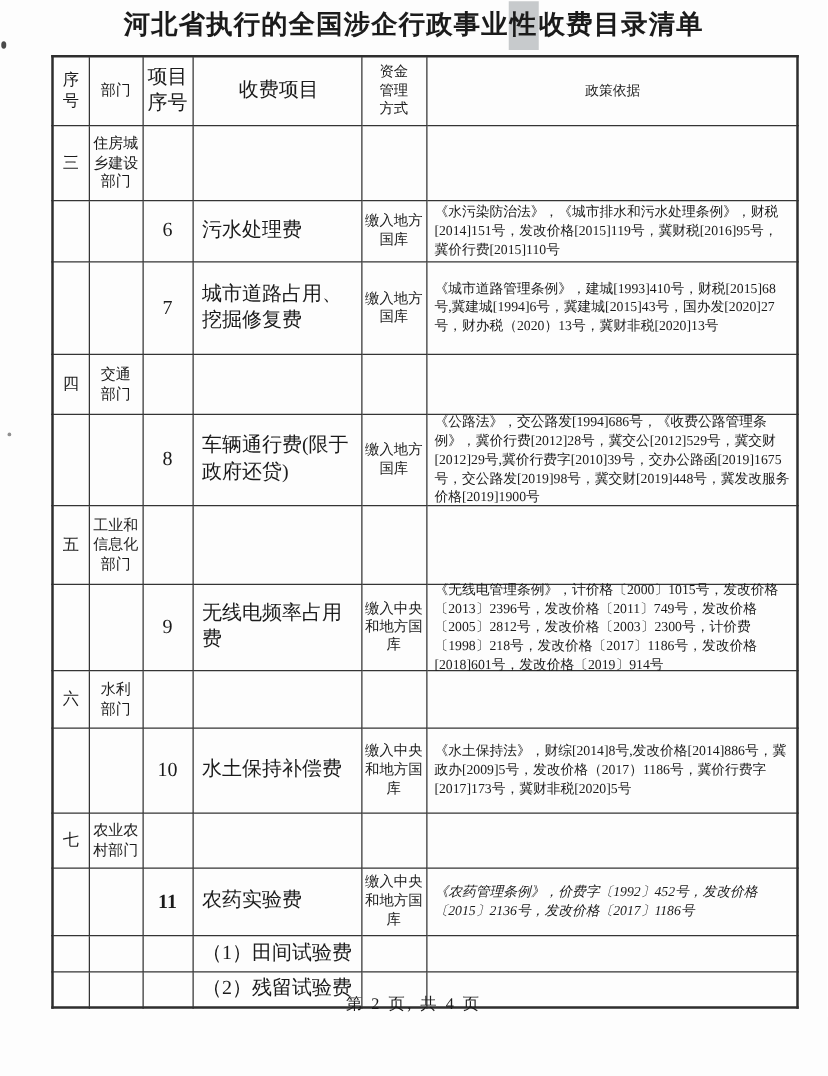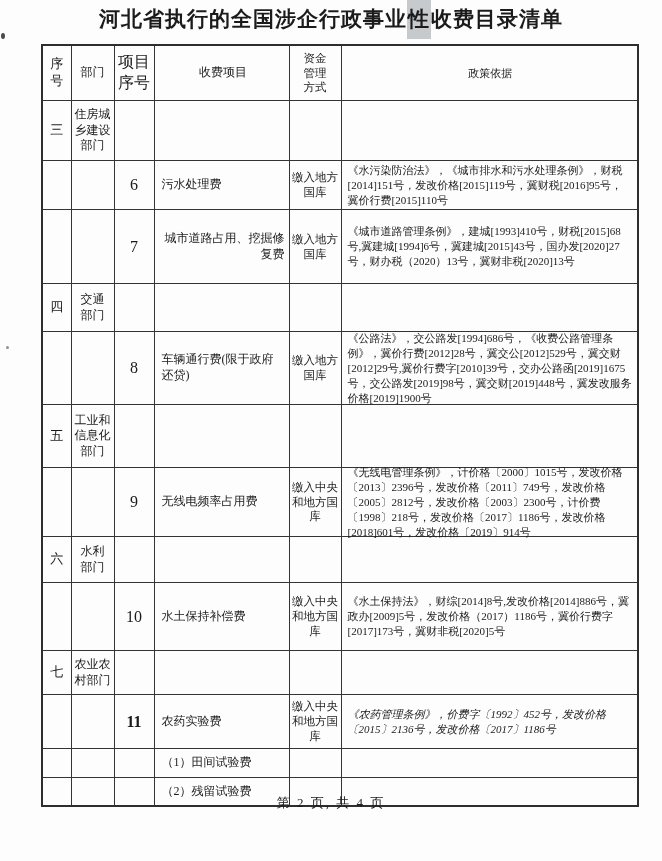--- a/index.html
+++ b/index.html
@@ -24,21 +24,21 @@
     font-weight:normal;overflow:visible;
   }
   .cw{
     box-sizing:border-box;display:flex;align-items:center;justify-content:center;
     white-space:pre-line;text-align:center;line-height:1.25;overflow:visible;
   }
   .hw{height:54px;font-size:13px;line-height:1.3;}
   .c-seq .cw{font-size:13px;}
   .c-dept .cw{font-size:12px;line-height:1.3;}
   .c-item_no .cw{font-size:16px;}
-  .c-fee_item .cw{justify-content:flex-start;text-align:left;padding:2px 4px 2px 7px;font-size:12px;line-height:1.3;}
+  .c-fee_item .cw{justify-content:flex-start;text-align:left;padding:2px 4px 2px 7px;font-size:16px;line-height:1.3;}
   .c-fund .cw{font-size:11.5px;padding:2px 2px;line-height:1.3;}
   .c-policy .cw{justify-content:flex-start;text-align:left;padding:2px 4px 2px 6px;font-size:11px;line-height:15px;}
   .footer{
     position:absolute;top:794px;left:0;width:100%;text-align:center;
     font-size:13px;letter-spacing:2px;
   }
   .speck{position:absolute;border-radius:50%;}
   .s1{left:1px;top:33px;width:4px;height:6px;background:#4a4a4a;}
   .s2{left:6px;top:346px;width:3px;height:3px;background:#909090;}
 </style>
@@ -132,21 +132,21 @@
           <td class="c-seq">
             <div class="cw" style="height: 73px;"></div>
           </td>
           <td class="c-dept">
             <div class="cw" style="height: 73px;"></div>
           </td>
           <td class="c-item_no">
             <div class="cw" style="height: 73px;">7</div>
           </td>
           <td class="c-fee_item">
-            <div class="cw" style="height: 73px; text-align: right;">城市道路占用、挖掘修复费</div>
+            <div class="cw" style="height: 73px;">城市道路占用、挖掘修复费</div>
           </td>
           <td class="c-fund">
             <div class="cw" style="height: 73px;">缴入地方
 国库</div>
           </td>
           <td class="c-policy">
             <div class="cw" style="height: 73px;">《城市道路管理条例》，建城[1993]410号，财税[2015]68号,冀建城[1994]6号，冀建城[2015]43号，国办发[2020]27号，财办税（2020）13号，冀财非税[2020]13号</div>
           </td>
         </tr>
         <tr>

